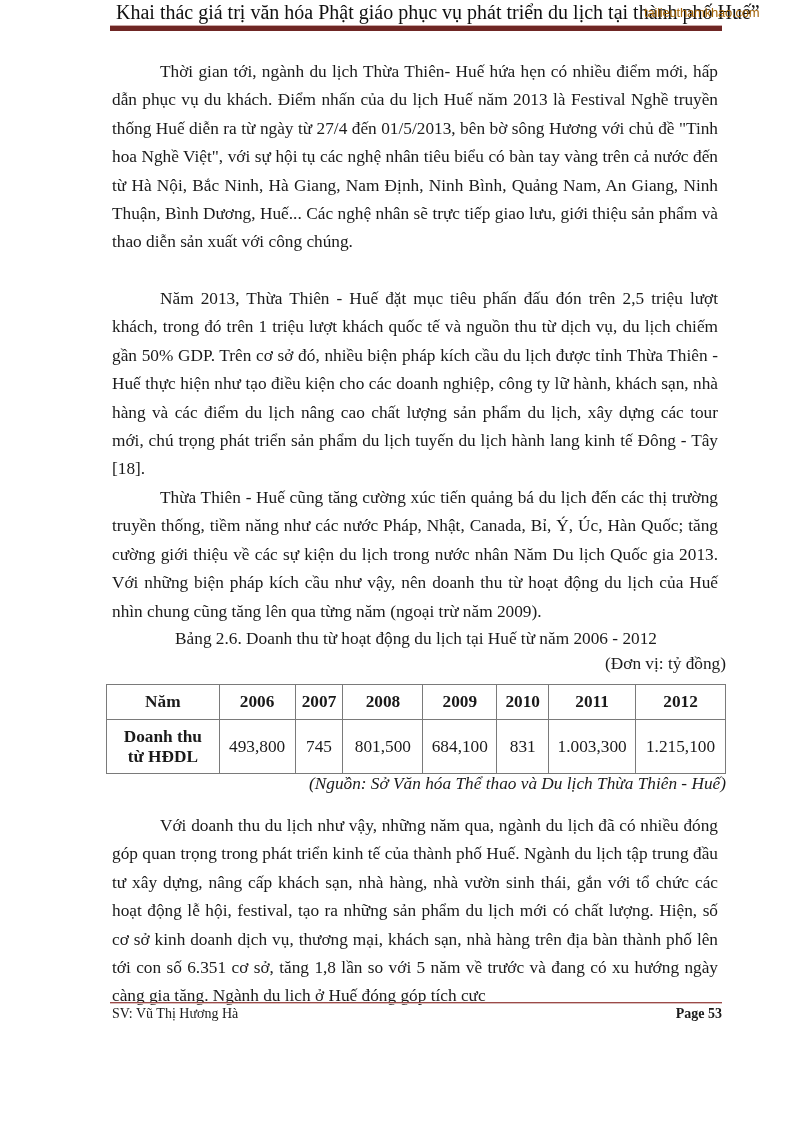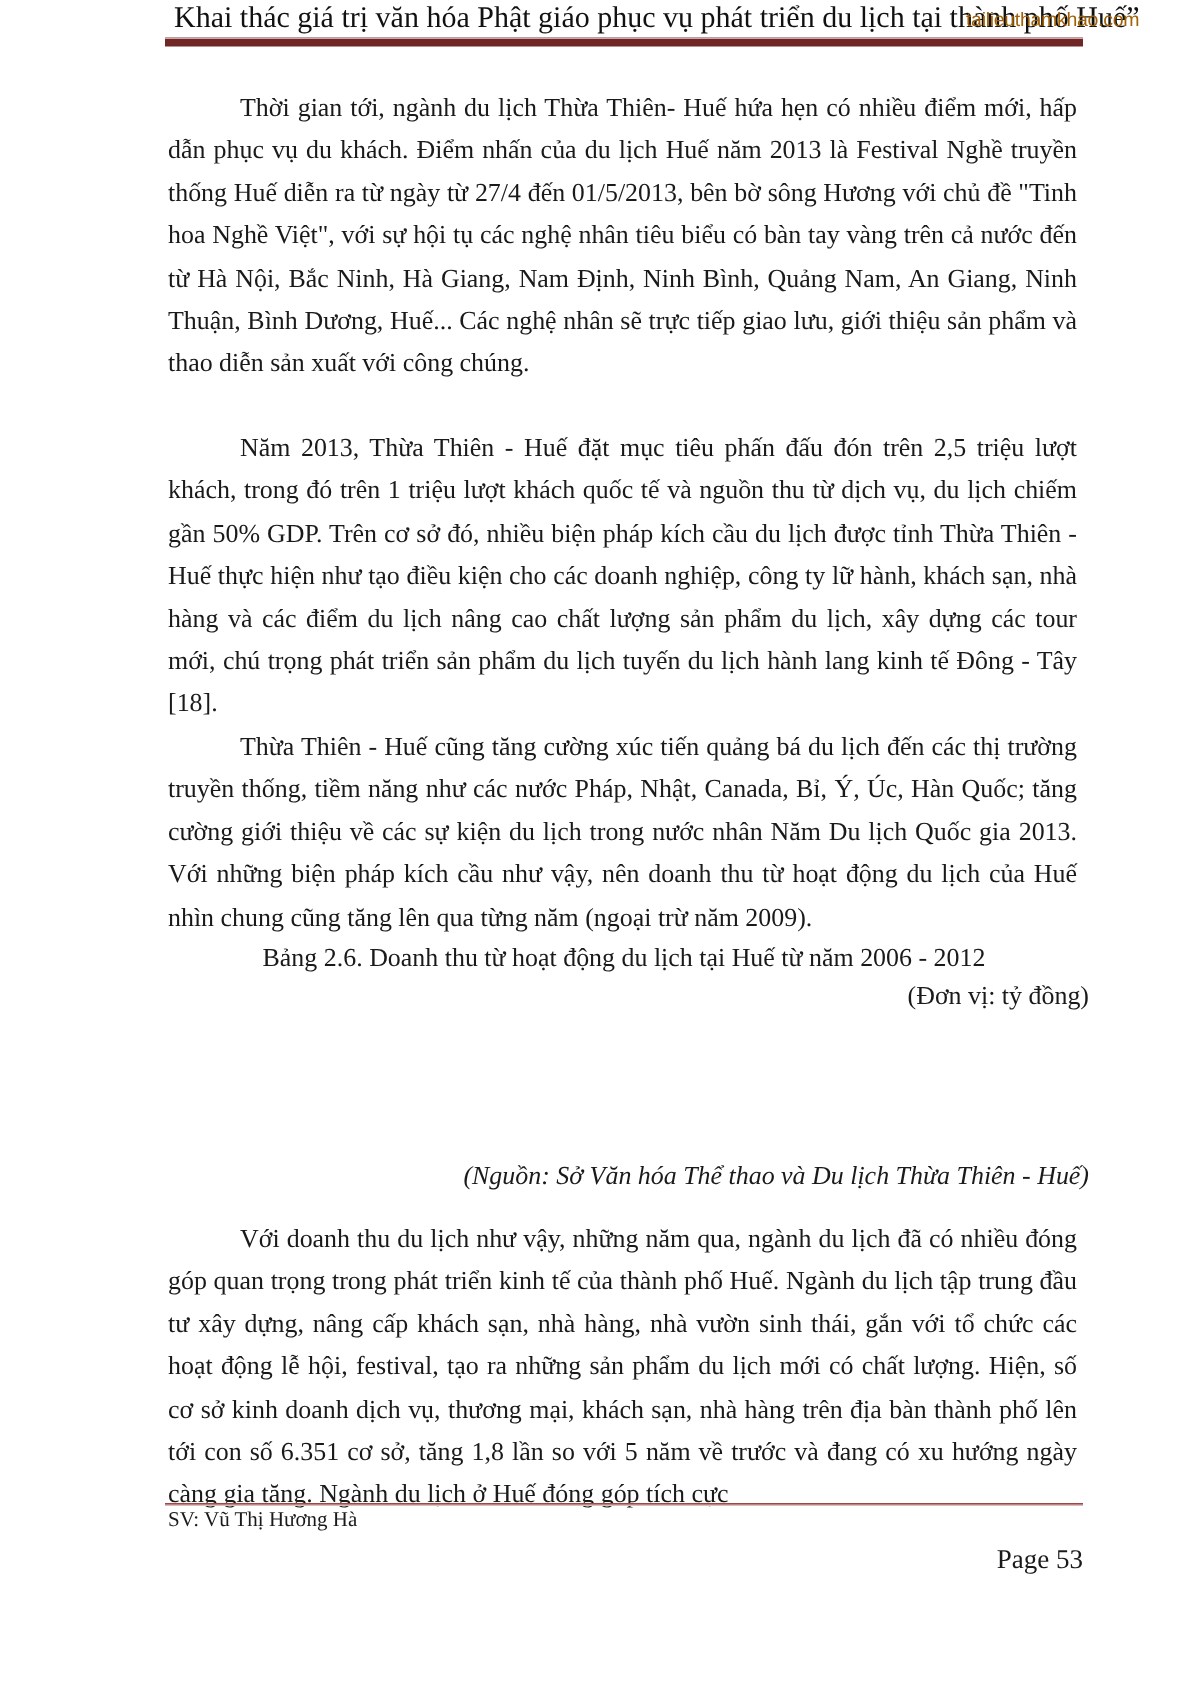--- a/index.html
+++ b/index.html
@@ -121,22 +121,23 @@
     }
     .footer-left {
       position: absolute;
       left: 112px;
       top: 1006px;
       font-size: 14px;
     }
     .footer-right {
       position: absolute;
       right: 72px;
-      top: 1029px;
-      font-size: 18px;
+      top: 1006px;
+      font-size: 14px;
+      font-weight: bold;
     }
   </style>
 </head>
 <body>
 
 <div class="header">
   <div class="header-title">Khai thác giá trị văn hóa Phật giáo phục vụ phát triển du lịch tại thành phố Huế”</div>
 </div>
 <div class="watermark">tailieuthamkhao.com</div>
 <div class="header-rule"></div>
@@ -153,20 +154,43 @@
     <col style="width:113px">
     <col style="width:76px">
     <col style="width:48px">
     <col style="width:80px">
     <col style="width:74px">
     <col style="width:52px">
     <col style="width:87px">
     <col style="width:90px">
   </colgroup>
   <tbody>
+      <tr>
+    <th>Năm</th>
+    <th>2006</th>
+    <th>2007</th>
+    <th>2008</th>
+    <th>2009</th>
+    <th>2010</th>
+    <th>2011</th>
+    <th>2012</th>
+  </tr>
+  <tr>
+    <td class="rowhead">
+      <span>Doanh thu</span><br>
+      <span>từ HĐDL</span>
+    </td>
+    <td>493,800</td>
+    <td>745</td>
+    <td>801,500</td>
+    <td>684,100</td>
+    <td>831</td>
+    <td>1.003,300</td>
+    <td>1.215,100</td>
+  </tr>
 </tbody>
   </table>
 
 <div class="source">(Nguồn: Sở Văn hóa Thể thao và Du lịch Thừa Thiên - Huế)</div>
 
 <p class="para para4">Với doanh thu du lịch như vậy, những năm qua, ngành du lịch đã có nhiều đóng góp quan trọng trong phát triển kinh tế của thành phố Huế. Ngành du lịch tập trung đầu tư xây dựng, nâng cấp khách sạn, nhà hàng, nhà vườn sinh thái, gắn với tổ chức các hoạt động lễ hội, festival, tạo ra những sản phẩm du lịch mới có chất lượng. Hiện, số cơ sở kinh doanh dịch vụ, thương mại, khách sạn, nhà hàng trên địa bàn thành phố lên tới con số 6.351 cơ sở, tăng 1,8 lần so với 5 năm về trước và đang có xu hướng ngày càng gia tăng. Ngành du lịch ở Huế đóng góp tích cực</p>
 
 <div class="footer-rule"></div>
 <div class="footer-left">SV: Vũ Thị Hương Hà</div>
 <div class="footer-right">Page 53</div>

